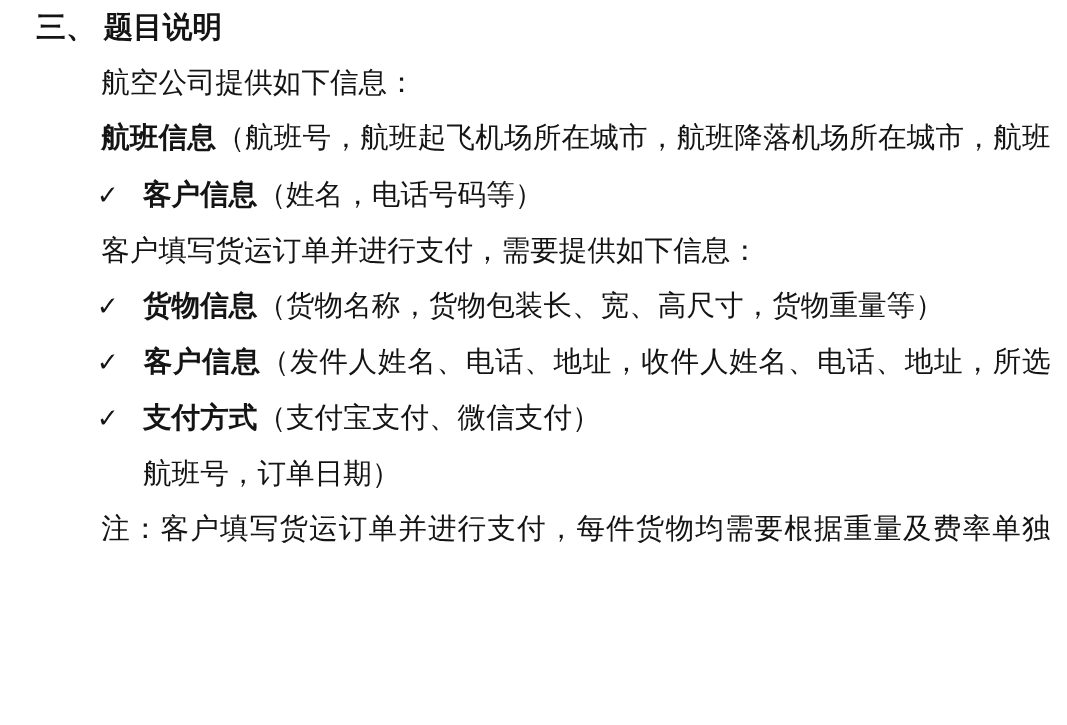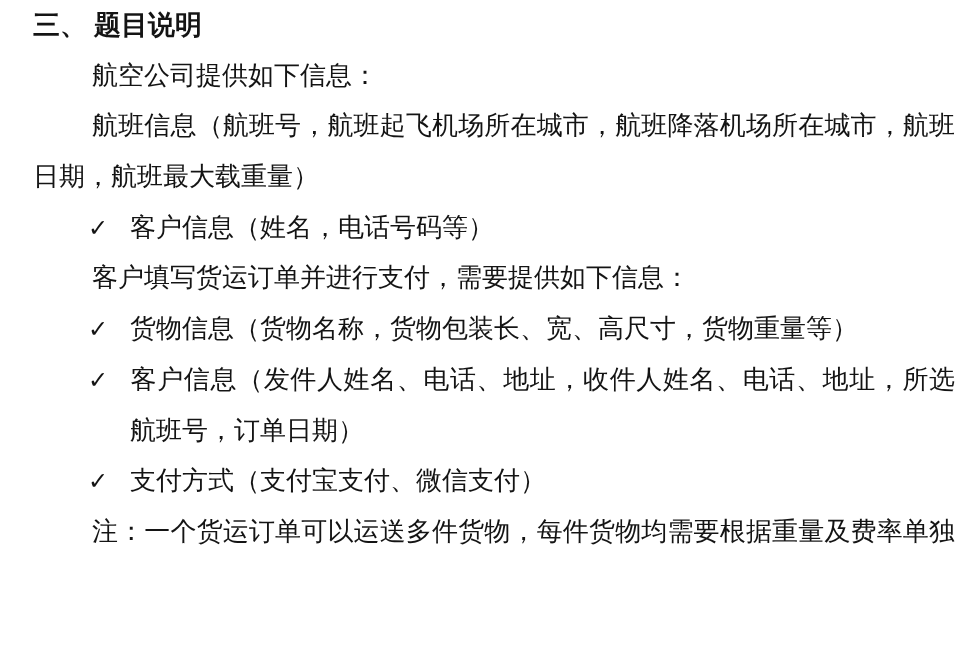--- a/index.html
+++ b/index.html
@@ -34,46 +34,45 @@
     text-align-last: justify;
     text-justify: inter-character;
   }
   .check {
     display: inline-block;
     width: 42px;
     font-family: "DejaVu Sans", sans-serif;
     font-weight: bold;
     font-size: 24px;
   }
-  b, strong { font-weight: normal; }
+  b, strong { font-weight: bold; }
 </style>
 </head>
 <body>
 
 <div class="page">
 
   <h1 class="line heading">
     <span class="num">三、</span><span>题目说明</span>
   </h1>
 
 
   <p class="line indent">航空公司提供如下信息：</p>
 
   <p class="line indent justify"><strong>航班信息</strong><span>（航班号，航班起飞机场所在城市，航班降落机场所在城市，航班</span></p>
 
-  <p class="line">日期，航班最大载重量）</p>
 
   <p class="line li"><span class="check">✓</span><strong>客户信息</strong><span>（姓名，电话号码等）</span></p>
 
   <p class="line indent">客户填写货运订单并进行支付，需要提供如下信息：</p>
 
   <p class="line li"><span class="check">✓</span><strong>货物信息</strong><span>（货物名称，货物包装长、宽、高尺寸，货物重量等）</span></p>
 
   <p class="line li justify"><span class="check">✓</span><strong>客户信息</strong><span>（发件人姓名、电话、地址，收件人姓名、电话、地址，所选</span></p>
 
+  <p class="line li"><span class="check">✓</span><strong>支付方式</strong><span>（支付宝支付、微信支付）</span></p>
+
   <p class="line cont">航班号，订单日期）</p>
 
-  <p class="line li"><span class="check">✓</span><strong>支付方式</strong><span>（支付宝支付、微信支付）</span></p>
-
-  <p class="line indent justify">注：一个货运订单可以运送多件货物，每件货物均需要根据重量及费率单独</p>
+  <p class="line indent justify">注：客户填写货运订单并进行支付，每件货物均需要根据重量及费率单独</p>
 
 
 </div>
 
 </body></html>

